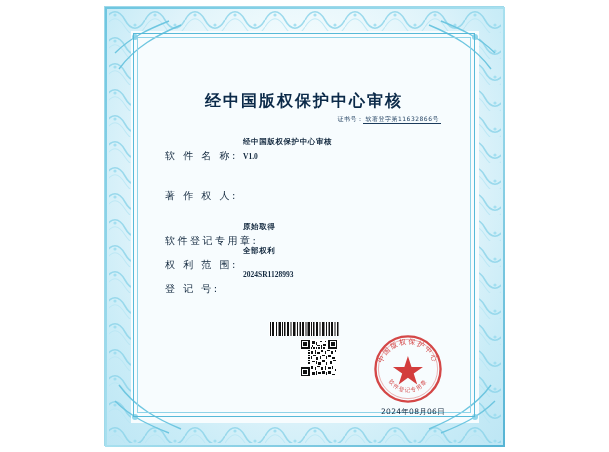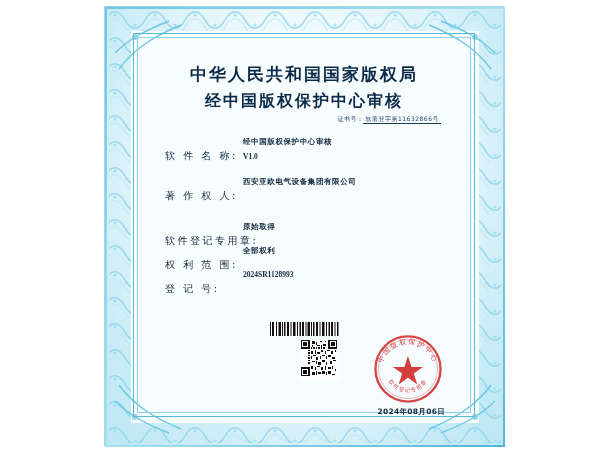--- a/index.html
+++ b/index.html
@@ -122,21 +122,21 @@
   .seal{
     position:absolute;
     right:58px;top:325px;
     width:74px;height:74px;
   }
   .date{
     position:absolute;
     right:58px;top:400px;
     font-size:7.5px;
     color:#13293f;
-    font-weight:bold;
+    font-weight:normal;
     letter-spacing:0.3px;
     white-space:nowrap;
   }
 </style>
 </head>
 <body>
 
 <div class="page">
 
   <div class="cert">
@@ -177,34 +177,32 @@
           <circle cx="30" cy="30" r="3"></circle>
           <circle cx="370" cy="30" r="3"></circle>
           <circle cx="30" cy="410" r="3"></circle>
           <circle cx="370" cy="410" r="3"></circle>
         </g>
       </svg>
     </div>
 
     <div class="inner-frame"></div>
 
-    <div class="title1">中华人民共和国国家版权局</div>
     <div class="title2">经中国版权保护中心审核</div>
 
     <div class="certno">
       <span>证书号：</span><span class="underline">软著登字第11632866号</span>
     </div>
 
     <div class="label" style="top:130px">软 件 名 称:</div>
     <div class="value" style="top:130px">经中国版权保护中心审核</div>
 
     <div class="value mono" style="top:145px">V1.0</div>
 
     <div class="label" style="top:170px">著 作 权 人:</div>
-    <div class="value" style="top:170px">西安亚欧电气设备集团有限公司</div>
 
     <div class="label" style="top:215px">软件登记专用章:</div>
     <div class="value" style="top:215px">原始取得</div>
 
     <div class="label" style="top:239px">权 利 范 围:</div>
     <div class="value" style="top:239px">全部权利</div>
 
     <div class="label" style="top:263px">登 记 号:</div>
     <div class="value mono" style="top:263px">2024SR1128993</div>
 

